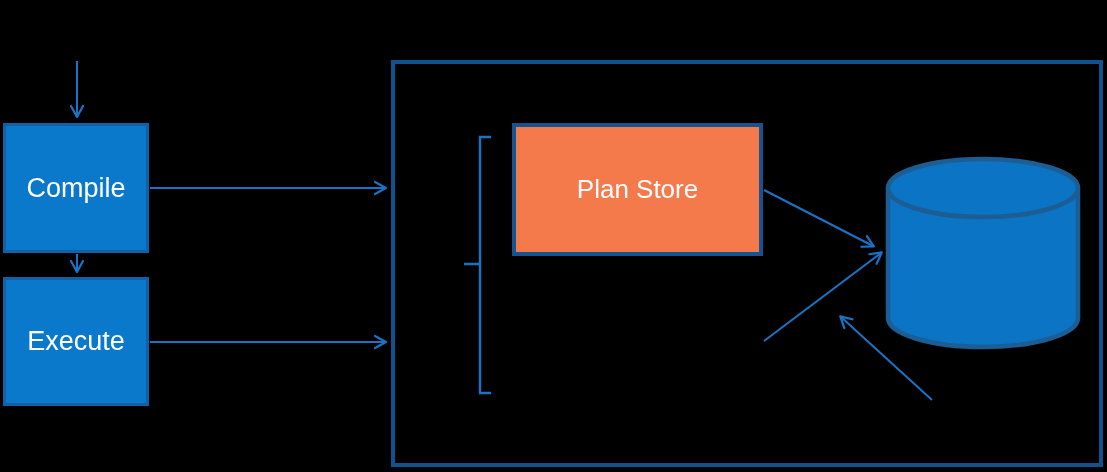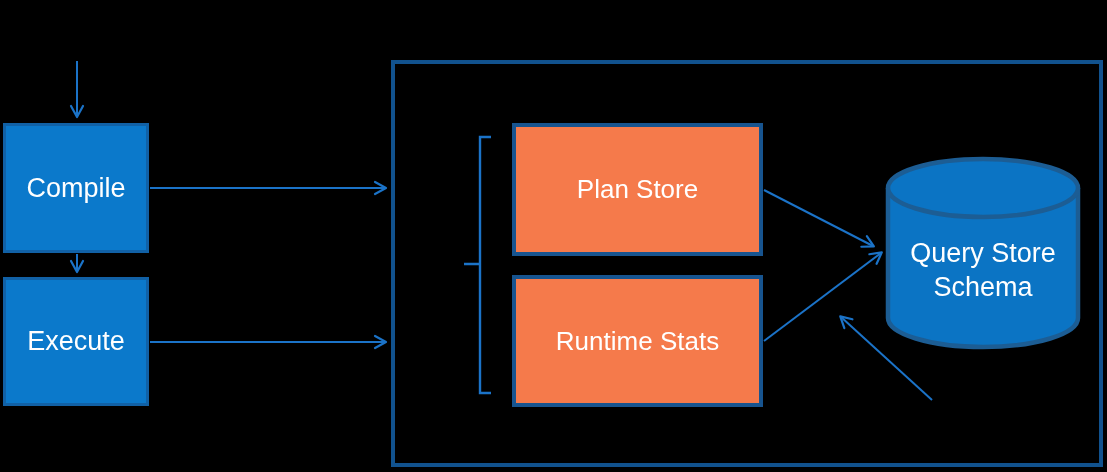--- a/index.html
+++ b/index.html
@@ -110,25 +110,21 @@
   </div>
 
   <div class="node store plan-store">
     <span>Plan Store</span>
   </div>
 
   <div class="node process execute">
     <span>Execute</span>
   </div>
 
-  <div class="node store runtime-stats">
-    <span>Runtime Stats</span>
-  </div>
 
-  <div class="cylinder-label">Query Store Schema</div>
 
   <svg class="overlay" viewBox="0 0 1107 472">
     <defs>
       <marker id="head" viewBox="0 0 16 16" markerWidth="16" markerHeight="16" refX="12" refY="8" orient="auto" markerUnits="userSpaceOnUse">
         <path class="edge-head" d="M2 2 L13 8 L2 14"></path>
       </marker>
     </defs>
 
     <g>
       <path class="cyl-body" d="M888 188 L888 318 A95 29 0 0 0 1078 318 L1078 188"></path>

